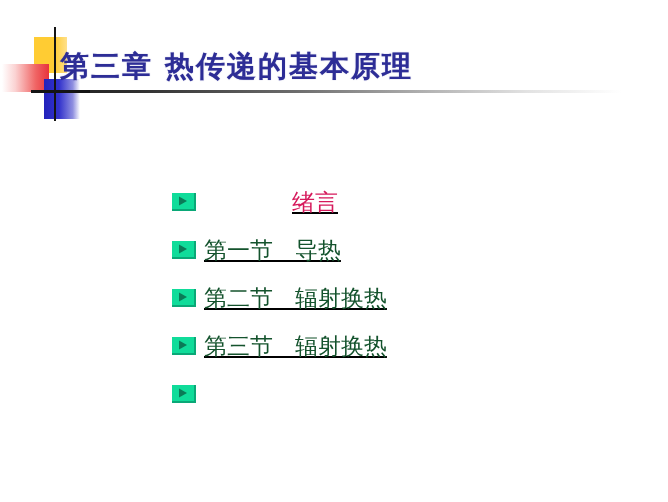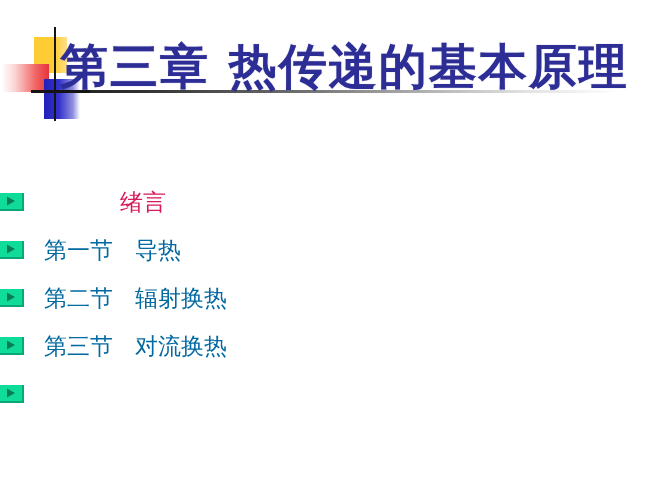--- a/index.html
+++ b/index.html
@@ -78,64 +78,66 @@
     width: 590px;
     height: 3px;
     background: linear-gradient(to right, #1b1b1b 0%, #303030 18%, #6d6d6d 45%, #b5b5b5 68%, #e2e2e2 84%, #ffffff 100%);
   }
 
   #title-text {
     position: absolute;
     left: 60px;
     top: 44px;
     font-family: "DejaVu Sans", "Liberation Sans", sans-serif;
-    font-size: 48px;
+    font-size: 29px;
     font-weight: bold;
     color: #2d2d96;
     letter-spacing: 2px;
     white-space: nowrap;
     line-height: 44px;
     text-shadow: 0 0 1px rgba(45,45,150,0.5);
   }
 
   
   #content-list {
     position: absolute;
     left: 0;
     top: 178px;
     width: 668px;
   }
   .list-item {
     position: relative;
     height: 48px;
     display: flex;
     align-items: center;
+    padding-left: 172px;
+    text-decoration: underline;
   }
   .bullet {
     flex: 0 0 auto;
     width: 24px;
     height: 18px;
     background: #10dc9a;
     border-right: 2px solid #0aa877;
     border-bottom: 2px solid #0aa877;
     box-sizing: border-box;
     display: flex;
     align-items: center;
     justify-content: center;
     position: relative;
   }
   .bullet svg {
     display: block;
   }
   .item-label {
-    margin-left: 20px;
+    margin-left: 8px;
     font-family: "DejaVu Sans", "Liberation Sans", sans-serif;
     font-size: 23px;
     font-weight: normal;
-    color: #0369a1;
+    color: #14532d;
     white-space: pre;
     line-height: 28px;
   }
   .item-label.accent {
     color: #d61a5c;
     margin-left: 96px;
   }
 </style>
 </head>
 <body>
@@ -183,21 +185,21 @@
       </span>
       <span class="item-label">第二节   辐射换热</span>
     </div>
 
     <div class="list-item">
       <span class="bullet">
         <svg width="12" height="12" viewBox="0 0 12 12" aria-hidden="true">
           <polygon points="2,1.5 10,6 2,10.5" fill="#0b7a57"></polygon>
         </svg>
       </span>
-      <span class="item-label">第三节   对流换热</span>
+      <span class="item-label">第三节   辐射换热</span>
     </div>
 
     <div class="list-item">
       <span class="bullet">
         <svg width="12" height="12" viewBox="0 0 12 12" aria-hidden="true">
           <polygon points="2,1.5 10,6 2,10.5" fill="#0b7a57"></polygon>
         </svg>
       </span>
     </div>
 

